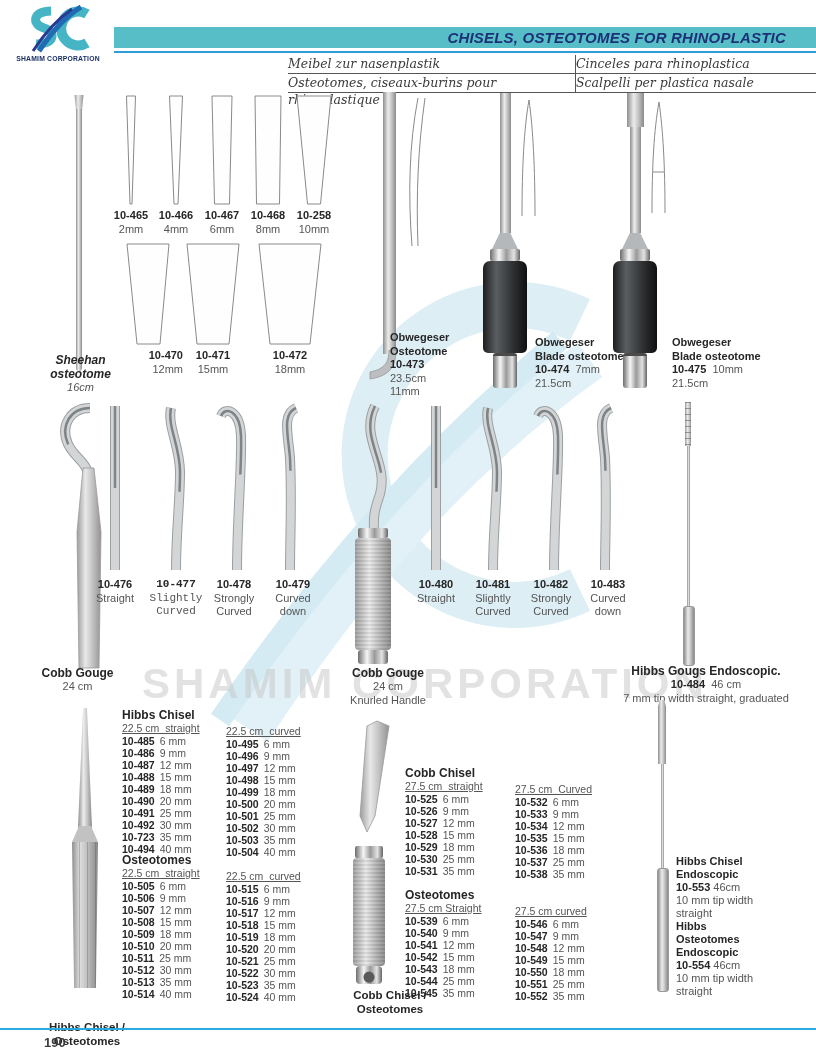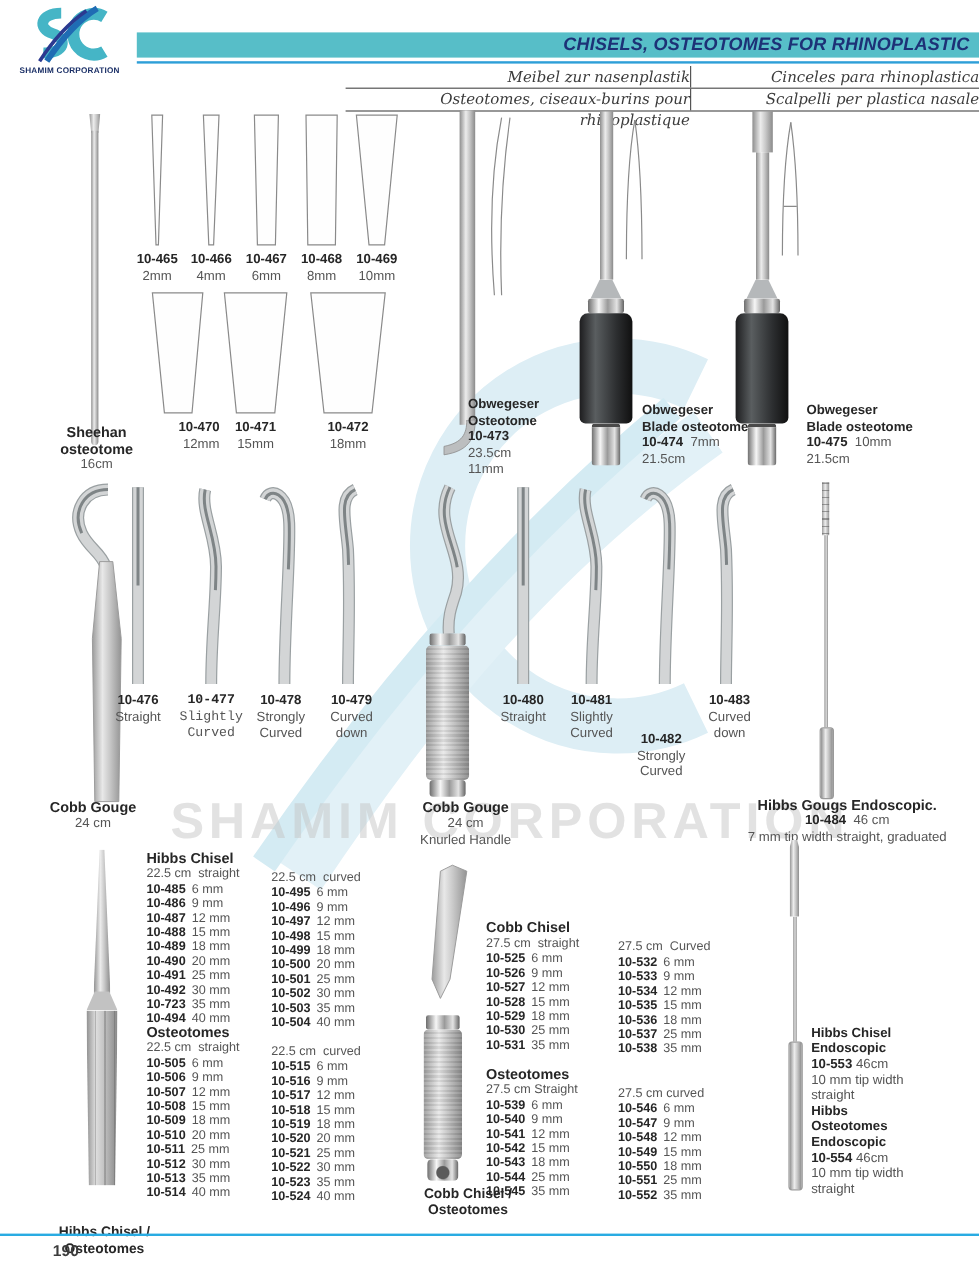--- a/index.html
+++ b/index.html
@@ -4,27 +4,27 @@
 <style>
   html,body{margin:0;padding:0;background:#fff;}
   .page{position:relative;width:816px;height:1056px;background:#fff;overflow:hidden;
         font-family:"Liberation Sans",sans-serif;color:#2a2a2a;}
   .abs{position:absolute;}
 
   
   .logo{left:10px;top:3px;width:96px;height:66px;text-align:center;}
   .logo-text{font-size:6.8px;font-weight:bold;color:#1a2f66;letter-spacing:.2px;margin-top:-2px;}
   .banner{left:114px;top:27px;width:702px;height:21px;background:#57bec8;}
-  .banner-title{line-height:21px;text-align:right;padding-right:8px;font-size:15px;
+  .banner-title{line-height:21px;text-align:right;padding-right:30px;font-size:15px;
                 font-weight:bold;font-style:italic;color:#1d3176;letter-spacing:.2px;}
   .banner-line{left:114px;top:51px;width:702px;height:2px;background:#2e9fd8;}
   .trans{left:288px;top:55px;width:528px;height:36px;font-family:"DejaVu Serif",serif;
          font-style:italic;font-size:12.5px;color:#3a3a3a;}
   .trans-row{display:flex;height:18px;line-height:17px;border-bottom:1px solid #555;}
-  .trans-cell{text-align:right;}
+  .trans-cell{text-align:left;}
   .trans-cell.l{width:287px;border-right:1px solid #555;}
   .trans-cell.r{width:240px;}
 
   
   .wm-text{left:142px;top:660px;font-size:42px;font-weight:bold;letter-spacing:4px;
            color:#c6c6c6;opacity:.5;white-space:nowrap;z-index:0;}
   .wm-svg{left:110px;top:250px;z-index:0;}
   .content{position:absolute;inset:0;z-index:1;}
 
   
@@ -45,21 +45,21 @@
   .tip-outline path{fill:#fefefe;stroke:#8a8a8a;stroke-width:1;}
   .oline{fill:none;stroke:#8a8a8a;stroke-width:1;}
   .g-edge{stroke:#9aa0a2;stroke-width:10;fill:none;}
   .g-body{stroke:#d3d5d6;stroke-width:8;fill:none;}
   .g-slot{stroke:#7e8486;stroke-width:2.5;fill:none;}
 
   
   .tbl{position:absolute;font-size:10.5px;line-height:12px;color:#555;}
   .tbl-title{font-weight:bold;font-size:12px;color:#262626;line-height:14px;}
   .tbl-cols{display:flex;}
-  .tbl-head{margin-bottom:1px;white-space:pre;}
+  .tbl-head{margin-bottom:1px;white-space:pre;text-decoration:underline;}
   .tbl-row{white-space:nowrap;}
   .tbl-row b{font-weight:bold;color:#262626;margin-right:5px;}
   .col-off{padding-top:3px;}
 
   
   .foot-line{left:0;top:1028px;width:816px;height:2px;background:#29abe2;}
   .page-num{left:44px;top:1035px;font-size:13px;font-weight:bold;color:#3c3c3c;}
   .email{left:242px;top:1035px;width:480px;text-align:center;font-size:12.5px;
          font-weight:bold;color:#1c1c1c;}
 </style>
@@ -100,21 +100,21 @@
       <div class="trans-row">
         <div class="trans-cell l">Osteotomes, ciseaux-burins pour rhinoplastique</div>
         <div class="trans-cell r">Scalpelli per plastica nasale</div>
       </div>
     </div>
 
     <div class="abs" style="left:72px;top:95px;">
       <div class="abs metal-v" style="left:2px;top:0;width:10px;height:16px;clip-path:polygon(5% 0,95% 0,80% 100%,20% 100%);"></div>
       <div class="abs metal-v" style="left:4px;top:14px;width:6px;height:262px;border-radius:0 0 3px 3px;"></div>
     </div>
-    <div class="abs ctr" style="left:28px;top:353px;width:105px;">
+    <div class="abs ctr" style="left:28px;top:353px;width:105px;font-style:italic;">
       <div class="prod-name"><span>Sheehan</span><br><span>osteotome</span></div>
       <div class="lbl">16cm</div>
     </div>
 
     <div class="abs ctr" style="left:109px;top:95px;width:44px;">
       <svg class="tip-outline" width="44" height="110">
           <path d="M17.5 1 L26.5 1 L23 109 L21 109 Z"></path>
         </svg>
       <div class="lbl"><b>10-465</b><br><span>2mm</span></div>
     </div>
@@ -133,21 +133,21 @@
     <div class="abs ctr" style="left:246px;top:95px;width:44px;">
       <svg class="tip-outline" width="44" height="110">
           <path d="M9 1 L35 1 L33.5 109 L10.5 109 Z"></path>
         </svg>
       <div class="lbl"><b>10-468</b><br><span>8mm</span></div>
     </div>
     <div class="abs ctr" style="left:292px;top:95px;width:44px;">
       <svg class="tip-outline" width="44" height="110">
           <path d="M5 1 L39 1 L28.5 109 L15.5 109 Z"></path>
         </svg>
-      <div class="lbl"><b>10-469</b><br><span>10mm</span></div>
+      <div class="lbl"><b>10-258</b><br><span>10mm</span></div>
     </div>
 
     <div class="abs ctr" style="left:113px;top:243px;width:70px;text-align:right;">
       <svg class="tip-outline" width="70" height="102">
           <path d="M14 1 L56 1 L47 101 L24 101 Z"></path>
         </svg>
       <div class="lbl"><b>10-470</b><br><span>12mm</span></div>
     </div>
     <div class="abs ctr" style="left:178px;top:243px;width:70px;">
       <svg class="tip-outline" width="70" height="102">
@@ -299,21 +299,21 @@
     </svg>
     <svg class="abs" style="left:590px;top:402px;" width="36" height="172">
       <path class="g-edge" d="M21 6 C7 12 13 32 15 56 C17 100 15 135 15 168"></path>
       <path class="g-body" d="M21 6 C7 12 13 32 15 56 C17 100 15 135 15 168"></path>
       <path class="g-slot" pathLength="100" stroke-dasharray="40 60" d="M21 6 C7 12 13 32 15 56 C17 100 15 135 15 168"></path>
     </svg>
     <div class="abs ctr lbl" style="left:406px;top:578px;width:60px;">
       <b>10-480</b><br><span>Straight</span></div>
     <div class="abs ctr lbl" style="left:463px;top:578px;width:60px;">
       <b>10-481</b><br><span>Slightly Curved</span></div>
-    <div class="abs ctr lbl" style="left:521px;top:578px;width:60px;margin-top:32px;">
+    <div class="abs ctr lbl" style="left:521px;top:578px;width:60px;">
       <b>10-482</b><br><span>Strongly Curved</span></div>
     <div class="abs ctr lbl" style="left:578px;top:578px;width:60px;">
       <b>10-483</b><br><span>Curved down</span></div>
 
     <div class="abs" style="left:680px;top:402px;">
       <div class="abs" style="left:5px;top:0;width:6px;height:44px;background:
            repeating-linear-gradient(180deg,rgba(90,90,90,.55) 0 1px,transparent 1px 6px),
            linear-gradient(90deg,#9d9d9d,#eee 45%,#969696);"></div>
       <div class="abs" style="left:6.5px;top:44px;width:3px;height:160px;background:linear-gradient(90deg,#8f8f8f,#ddd 50%,#8f8f8f);"></div>
       <div class="abs metal-v" style="left:3px;top:204px;width:10px;height:58px;border-radius:3px;border:1px solid #9a9a9a;"></div>

